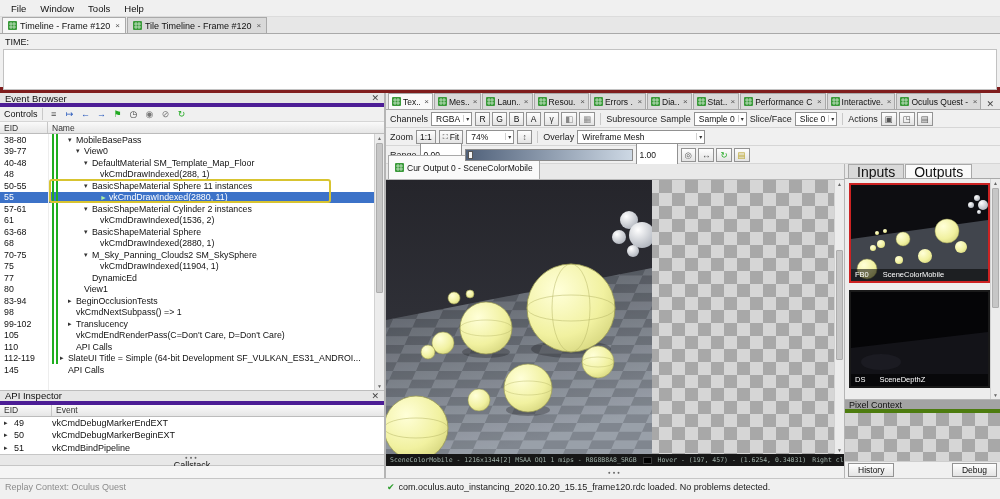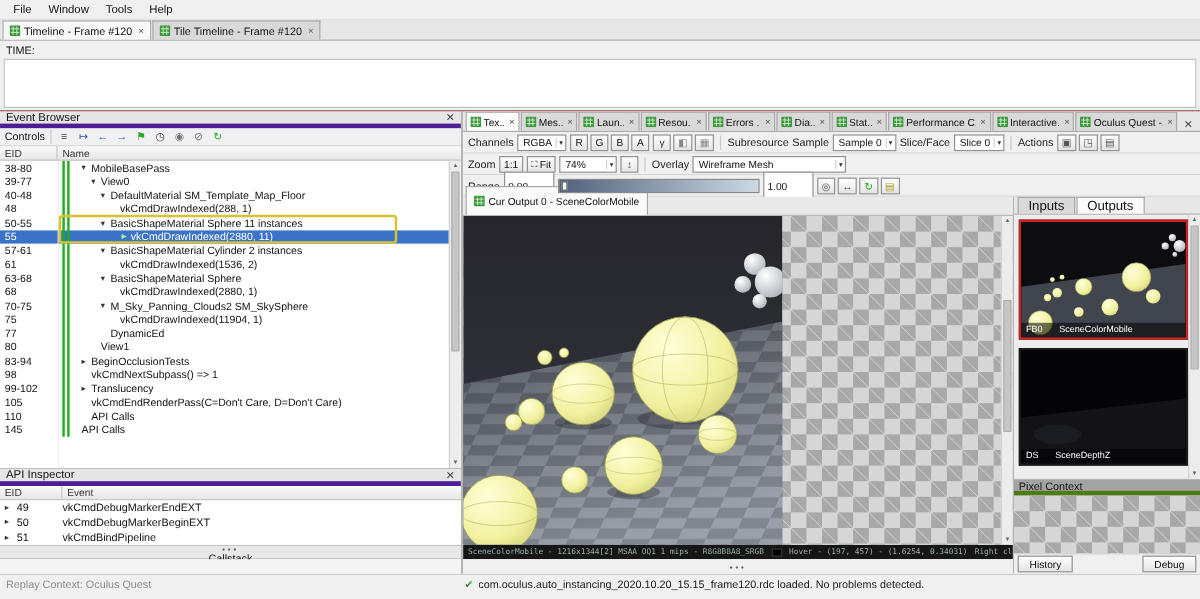--- a/index.html
+++ b/index.html
@@ -10,21 +10,21 @@
   #menubar { height:17px; display:flex; align-items:center; padding-left:4px; background:#f0f0f0; border-bottom:1px solid #dcdcdc; }
   .menu-item { padding:1px 7px; font-size:9.5px; }
 
   #doctabs { height:17px; background:#e7e7e7; display:flex; align-items:flex-end; padding-left:2px; border-bottom:1px solid #a9a9a9; }
   .doc-tab { display:flex; align-items:center; gap:3px; height:16px; padding:0 5px; margin-right:1px;
              border:1px solid #a9a9a9; border-bottom:none; background:#d9d9d9; font-size:9px; white-space:nowrap; }
   .doc-tab.active { background:#f7f7f7; }
   .tab-close { color:#555; font-size:8px; margin-left:2px; }
   .grid-icon { display:inline-flex; line-height:0; }
 
-  #timeline { height:59px; background:#f0f0f0; border-bottom:1px solid #7f1d1d; padding:2px 3px; }
+  #timeline { height:59px; background:#f0f0f0; border-bottom:6px solid #7f1d1d; padding:2px 3px; }
   .time-label { font-size:9px; margin:1px 0 2px 2px; }
   .timeline-body { height:41px; background:#ffffff; border:1px solid #c2c2c2; }
 
   
   #main { height:385px; display:flex; }
   #left-col { width:386px; display:flex; flex-direction:column; border-right:2px solid #b5b5b5; background:#f0f0f0; }
   #right-col { flex:1; display:flex; flex-direction:column; background:#f0f0f0; min-width:0; }
 
   .panel-title { height:14px; display:flex; align-items:center; padding:0 5px; background:#e6e6e6;
                  border-bottom:4px solid #4c1d95; font-size:9.5px; }
@@ -100,21 +100,21 @@
   #tv-canvas svg.scene { position:absolute; left:0; top:0; }
   .tv-status { height:12px; background:#161616; color:#9fb0a8; display:flex; align-items:center; gap:6px; padding:0 4px;
                font-family:"DejaVu Sans Mono", monospace; font-size:6.5px; white-space:nowrap; overflow:hidden; }
   .swatch { width:9px; height:7px; background:#000; border:1px solid #3a3a3a; flex-shrink:0; }
   .tv-bottombar { height:12px; background:#f0f0f0; display:flex; align-items:center; justify-content:center; }
 
   
   #tv-sidebar { flex:1; display:flex; flex-direction:column; min-width:0; }
   .io-tabs { height:15px; display:flex; align-items:flex-end; padding-left:3px; background:#e7e7e7; border-bottom:1px solid #a9a9a9; }
   .io-tab { height:14px; padding:0 8px; display:flex; align-items:center; border:1px solid #a9a9a9; border-bottom:none;
-            background:#d9d9d9; font-size:11px; margin-right:1px; }
+            background:#d9d9d9; font-size:14px; margin-right:1px; }
   .io-tab.active { background:#fafafa; }
   .thumbs { flex:1; background:#ededed; border-bottom:1px solid #b5b5b5; padding:4px; display:flex; flex-direction:column; gap:7px; position:relative; padding-right:12px; }
   .thumb { width:141px; background:#000; position:relative; line-height:0; }
   .thumb.fb0 { border:2px solid var(--thumb-selected-red,#cc2222); }
   .thumb.ds  { border:2px solid #1a1a1a; }
   .thumb-label { position:absolute; left:0; right:0; bottom:0; height:12px; background:rgba(0,0,0,0.55); color:#fff;
                  display:flex; align-items:center; gap:14px; padding:0 4px; font-size:7.5px; line-height:12px; }
   .pixel-context { height:78px; display:flex; flex-direction:column; }
   .pc-title { height:13px; background:#a3a3a3; border-bottom:4px solid #4d7c0f; display:flex; align-items:center; padding-left:4px; font-size:9px; }
   .pc-body { flex:1; }
@@ -326,20 +326,27 @@
             <span class="name" style="padding-left: 20px;">
               <span class="tree-arrow"></span>
               <span class="row-text">vkCmdEndRenderPass(C=Don't Care, D=Don't Care)</span>
             </span>
           </div>
           <div class="ev-row">
             <span class="eid">110</span>
             <span class="name" style="padding-left: 20px;">
               <span class="tree-arrow"></span>
               <span class="row-text">API Calls</span>
+            </span>
+          </div>
+          <div class="ev-row">
+            <span class="eid">112-119</span>
+            <span class="name" style="padding-left: 12px;">
+              <span class="tree-arrow">▸</span>
+              <span class="row-text">SlateUI Title = Simple (64-bit Development SF_VULKAN_ES31_ANDROI...</span>
             </span>
           </div>
           <div class="ev-row">
             <span class="eid">145</span>
             <span class="name" style="padding-left: 12px;">
               <span class="tree-arrow"></span>
               <span class="row-text">API Calls</span>
             </span>
           </div>
         </div>

